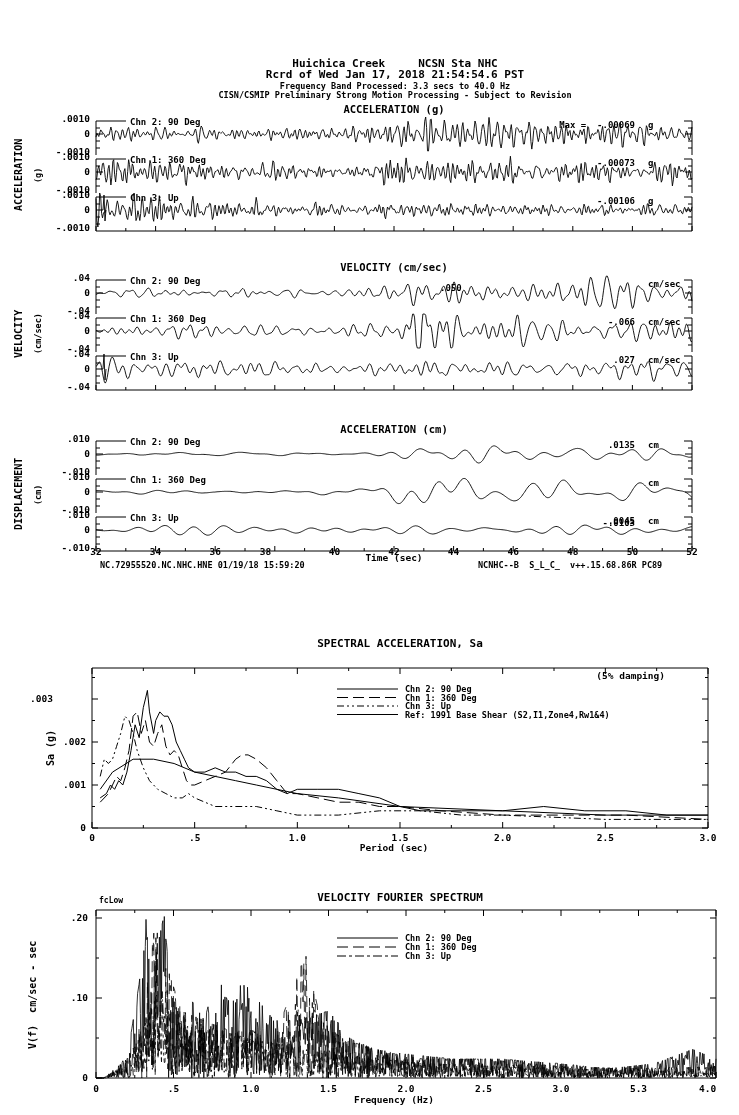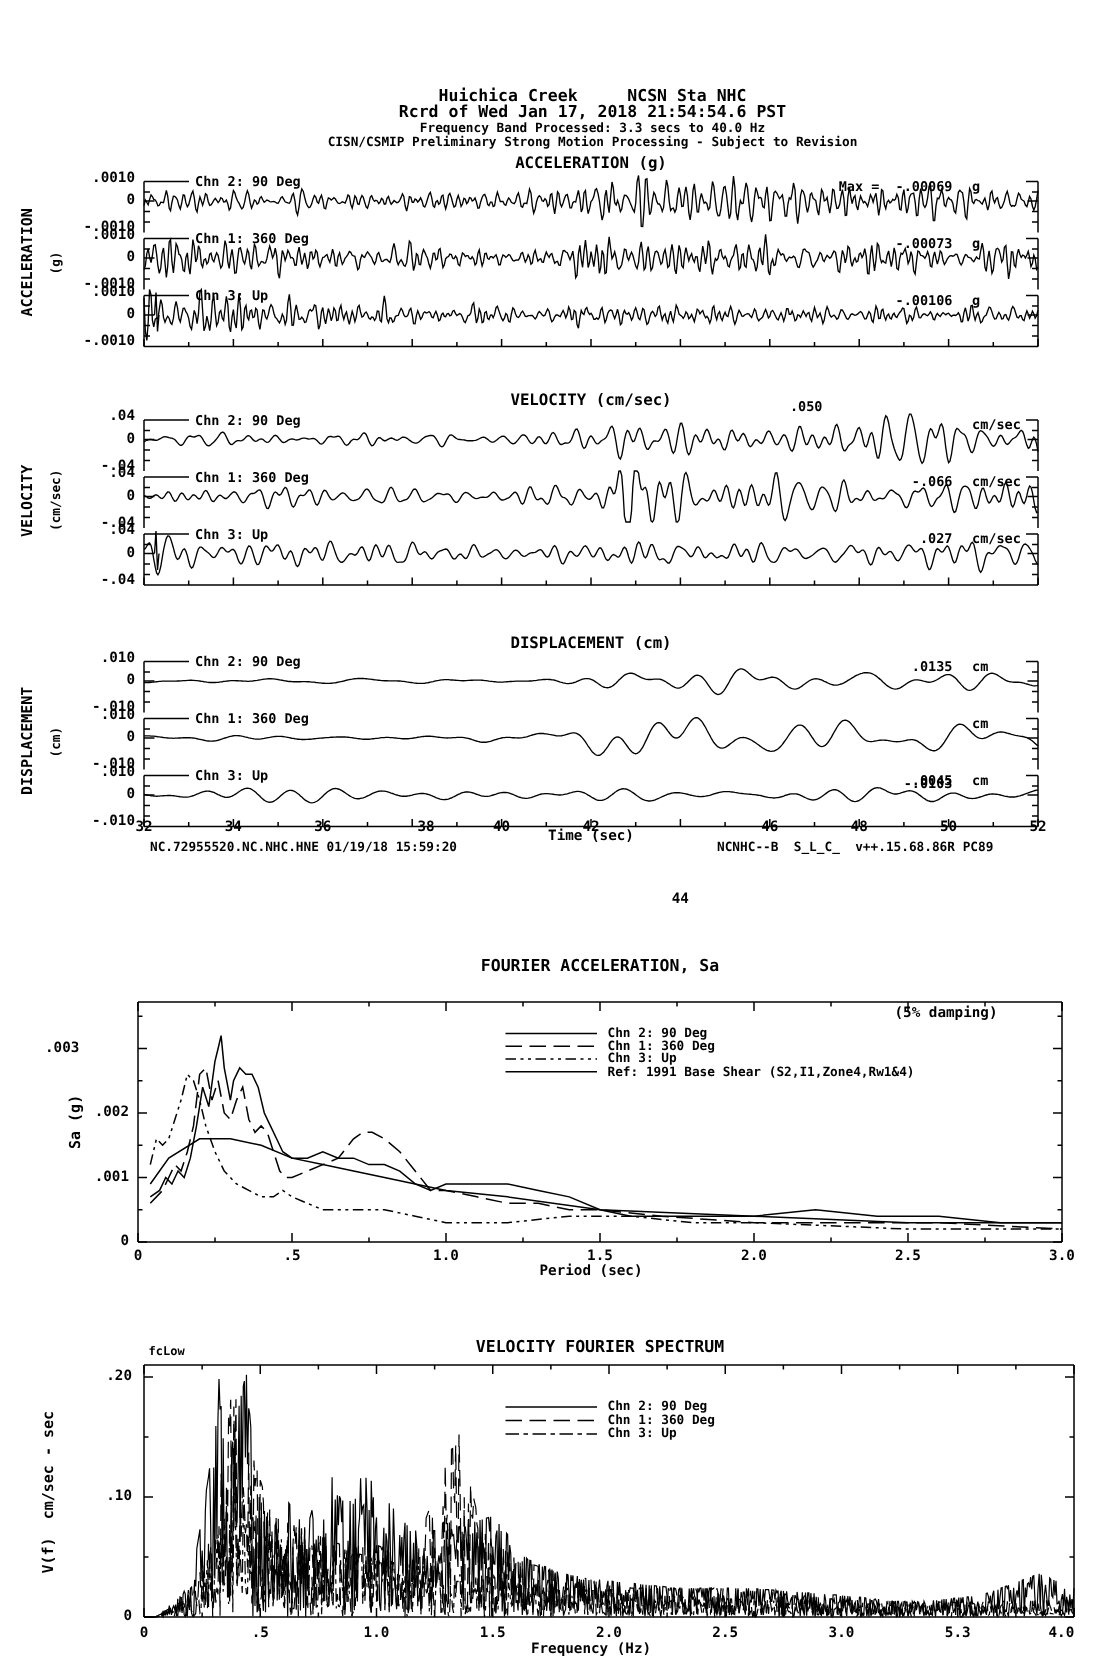--- a/index.html
+++ b/index.html
@@ -328,34 +328,34 @@
       </g>
     </svg>
 
   <div class="t hdr" style="top:58px">Huichica Creek     NCSN Sta NHC</div>
   <div class="t hdr" style="top:69px">Rcrd of Wed Jan 17, 2018 21:54:54.6 PST</div>
   <div class="t hdrs" style="top:82px">Frequency Band Processed: 3.3 secs to 40.0 Hz</div>
   <div class="t hdrs" style="top:91px">CISN/CSMIP Preliminary Strong Motion Processing - Subject to Revision</div>
 
   <div class="t gtitle" style="top:104px">ACCELERATION (g)</div>
   <div class="t gtitle" style="top:262px">VELOCITY (cm/sec)</div>
-  <div class="t gtitle" style="top:424px">DISPLACEMENT (cm)</div>
+  <div class="t gtitle" style="top:424px">ACCELERATION (cm)</div>
 
   <div class="t rot" style="left:14px;top:211px">ACCELERATION</div>
   <div class="t rots" style="left:34px;top:183px">(g)</div>
   <div class="t rot" style="left:14px;top:358px">VELOCITY</div>
   <div class="t rots" style="left:34px;top:354px">(cm/sec)</div>
   <div class="t rot" style="left:14px;top:530px">DISPLACEMENT</div>
   <div class="t rots" style="left:34px;top:505px">(cm)</div>
 
   <div class="t xlab" style="top:553px">Time (sec)</div>
   <div class="t ft" style="left:100px;top:561px">NC.72955520.NC.NHC.HNE 01/19/18 15:59:20</div>
   <div class="t ft" style="left:478px;top:561px">NCNHC--B  S_L_C_  v++.15.68.86R PC89</div>
 
-  <div class="t ctitle" style="top:638px">FOURIER ACCELERATION, Sa</div>
+  <div class="t ctitle" style="top:638px">SPECTRAL ACCELERATION, Sa</div>
   <div class="t rt" style="left:465px;top:671px;width:200px;font-size:9.5px">(5% damping)</div>
   <div class="t xlab" style="top:843px">Period (sec)</div>
   <div class="t rot" style="left:46px;top:766px">Sa (g)</div>
 
   <div class="t ctitle" style="top:892px">VELOCITY FOURIER SPECTRUM</div>
   <div class="t" style="left:99px;top:897px;font-size:8px">fcLow</div>
   <div class="t xlab" style="top:1095px">Frequency (Hz)</div>
   <div class="t rot" style="left:28px;top:1049px">V(f)  cm/sec - sec</div>
 <div class="t" style="left: 130px; top: 118px; font-size: 9px;">Chn 2: 90 Deg</div>
     <div class="t" style="left: 440px; width: 195px; text-align: right; top: 121px; font-size: 9px;">Max =  -.00069</div>
@@ -369,21 +369,21 @@
     <div class="t" style="left: 34px; width: 56px; text-align: right; top: 152px;">.0010</div>
     <div class="t" style="left: 34px; width: 56px; text-align: right; top: 167px;">0</div>
     <div class="t" style="left: 34px; width: 56px; text-align: right; top: 185px;">-.0010</div>
     <div class="t" style="left: 130px; top: 194px; font-size: 9px;">Chn 3: Up</div>
     <div class="t" style="left: 440px; width: 195px; text-align: right; top: 197px; font-size: 9px;">-.00106</div>
     <div class="t" style="left: 648px; top: 197px; font-size: 9px;">g</div>
     <div class="t" style="left: 34px; width: 56px; text-align: right; top: 190px;">.0010</div>
     <div class="t" style="left: 34px; width: 56px; text-align: right; top: 205px;">0</div>
     <div class="t" style="left: 34px; width: 56px; text-align: right; top: 223px;">-.0010</div>
     <div class="t" style="left: 130px; top: 277px; font-size: 9px;">Chn 2: 90 Deg</div>
-    <div class="t" style="left: 440px; width: 195px; text-align: center; top: 268px; font-size: 9px;">.050</div>
+    <div class="t" style="left: 440px; width: 195px; text-align: left; top: 284px; font-size: 9px;">.050</div>
     <div class="t" style="left: 648px; top: 280px; font-size: 9px;">cm/sec</div>
     <div class="t" style="left: 34px; width: 56px; text-align: right; top: 273px;">.04</div>
     <div class="t" style="left: 34px; width: 56px; text-align: right; top: 288px;">0</div>
     <div class="t" style="left: 34px; width: 56px; text-align: right; top: 306px;">-.04</div>
     <div class="t" style="left: 130px; top: 315px; font-size: 9px;">Chn 1: 360 Deg</div>
     <div class="t" style="left: 440px; width: 195px; text-align: right; top: 318px; font-size: 9px;">-.066</div>
     <div class="t" style="left: 648px; top: 318px; font-size: 9px;">cm/sec</div>
     <div class="t" style="left: 34px; width: 56px; text-align: right; top: 311px;">.04</div>
     <div class="t" style="left: 34px; width: 56px; text-align: right; top: 326px;">0</div>
     <div class="t" style="left: 34px; width: 56px; text-align: right; top: 344px;">-.04</div>
@@ -407,24 +407,24 @@
     <div class="t" style="left: 34px; width: 56px; text-align: right; top: 505px;">-.010</div>
     <div class="t" style="left: 130px; top: 514px; font-size: 9px;">Chn 3: Up</div>
     <div class="t" style="left: 440px; width: 195px; text-align: right; top: 517px; font-size: 9px;">.0045</div>
     <div class="t" style="left: 648px; top: 517px; font-size: 9px;">cm</div>
     <div class="t" style="left: 34px; width: 56px; text-align: right; top: 510px;">.010</div>
     <div class="t" style="left: 34px; width: 56px; text-align: right; top: 525px;">0</div>
     <div class="t" style="left: 34px; width: 56px; text-align: right; top: 543px;">-.010</div>
     <div class="t" style="left: 81px; width: 30px; text-align: center; top: 547px;">32</div>
     <div class="t" style="left: 140.6px; width: 30px; text-align: center; top: 547px;">34</div>
     <div class="t" style="left: 200.2px; width: 30px; text-align: center; top: 547px;">36</div>
-    <div class="t" style="left: 259.8px; width: 30px; text-align: right; top: 547px;">38</div>
+    <div class="t" style="left: 259.8px; width: 30px; text-align: left; top: 547px;">38</div>
     <div class="t" style="left: 319.4px; width: 30px; text-align: center; top: 547px;">40</div>
     <div class="t" style="left: 379px; width: 30px; text-align: center; top: 547px;">42</div>
-    <div class="t" style="left: 438.6px; width: 30px; text-align: center; top: 547px; margin-top: 48px;">44</div>
+    <div class="t" style="left: 438.6px; width: 30px; text-align: center; top: 547px;">44</div>
     <div class="t" style="left: 498.2px; width: 30px; text-align: center; top: 547px;">46</div>
     <div class="t" style="left: 557.8px; width: 30px; text-align: center; top: 547px;">48</div>
     <div class="t" style="left: 617.4px; width: 30px; text-align: center; top: 547px;">50</div>
     <div class="t" style="left: 677px; width: 30px; text-align: center; top: 547px;">52</div>
     <div class="t" style="left: 405px; top: 685px; font-size: 8.5px;">Chn 2: 90 Deg</div>
     <div class="t" style="left: 405px; top: 693.5px; font-size: 8.5px;">Chn 1: 360 Deg</div>
     <div class="t" style="left: 405px; top: 702px; font-size: 8.5px;">Chn 3: Up</div>
     <div class="t" style="left: 405px; top: 710.5px; font-size: 8.5px;">Ref: 1991 Base Shear (S2,I1,Zone4,Rw1&amp;4)</div>
     <div class="t" style="left: 30px; width: 56px; text-align: right; top: 823px;">0</div>
     <div class="t" style="left: 30px; width: 56px; text-align: right; top: 780px;">.001</div>

